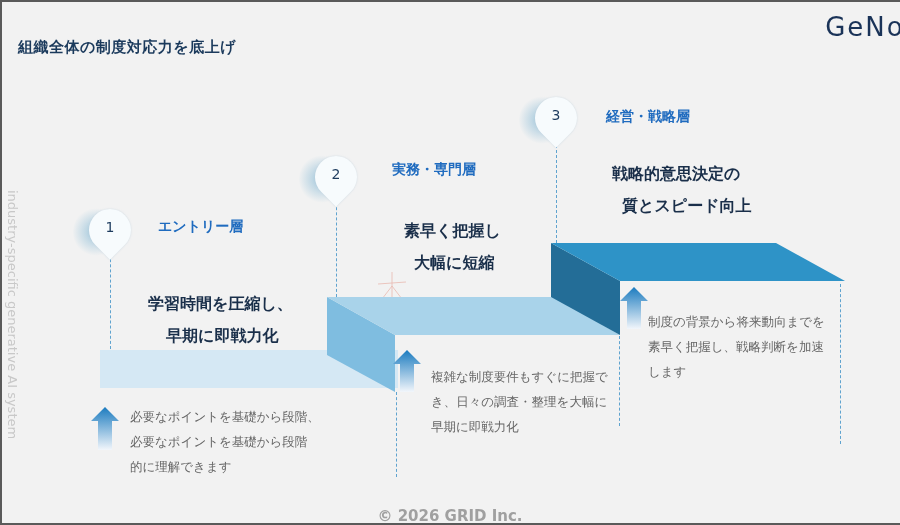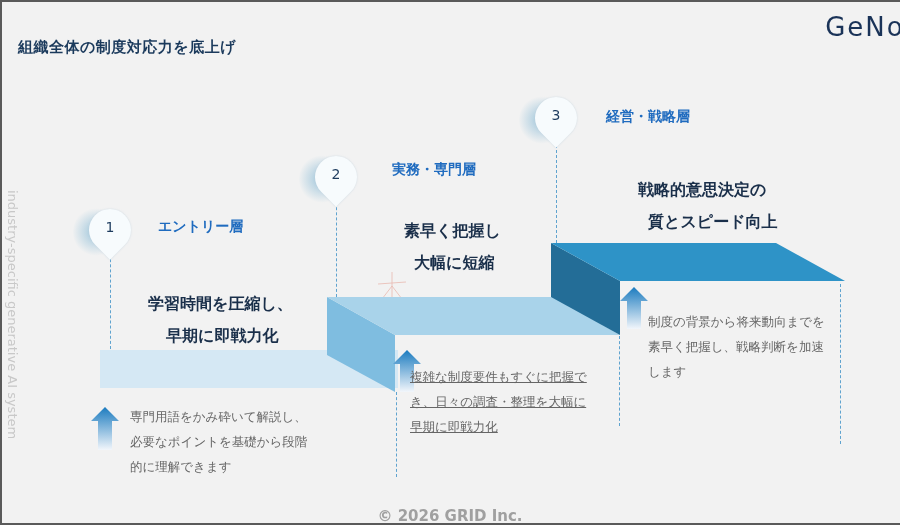--- a/index.html
+++ b/index.html
@@ -77,48 +77,48 @@
     <div class="glow"></div>
       <div class="drop"></div>
     <div class="num">1</div>
   </div>
   <div class="abs layer" style="left:156px;top:216px;text-align:right;">エントリー層</div>
   <div class="abs headline" style="left:146px;top:286px;">
     <div>学習時間を圧縮し、</div>
     <div style="padding-left:18px">早期に即戦力化</div>
   </div>
   <div class="abs desc" style="left:128px;top:402px;">
-    <div>専門用語をかみ砕いて解説し、</div>
+    <div>必要なポイントを基礎から段階、</div>
     <div>必要なポイントを基礎から段階</div>
     <div>的に理解できます</div>
   </div>
 
   <div class="abs pin" style="left:313px;top:154px;">
     <div class="glow"></div>
       <div class="drop"></div>
     <div class="num">2</div>
   </div>
   <div class="abs layer" style="left:384px;top:159px;margin-left:6px;">実務・専門層</div>
   <div class="abs headline" style="left:402px;top:213px;">
     <div>素早く把握し</div>
     <div style="padding-left:10px">大幅に短縮</div>
   </div>
-  <div class="abs desc" style="left:408px;top:362px;text-decoration:underline;">
+  <div class="abs desc" style="left:429px;top:362px;">
     <div>複雑な制度要件もすぐに把握で</div>
     <div>き、日々の調査・整理を大幅に</div>
     <div>早期に即戦力化</div>
   </div>
 
   <div class="abs pin" style="left:533px;top:95px;">
     <div class="glow"></div>
       <div class="drop"></div>
     <div class="num">3</div>
   </div>
   <div class="abs layer" style="left:604px;top:106px;">経営・戦略層</div>
-  <div class="abs headline" style="left:610px;top:172px;margin-left:26px;">
+  <div class="abs headline" style="left:610px;top:156px;">
     <div>戦略的意思決定の</div>
     <div style="padding-left:10px">質とスピード向上</div>
   </div>
   <div class="abs desc" style="left:646px;top:307px;">
     <div>制度の背景から将来動向までを</div>
     <div>素早く把握し、戦略判断を加速</div>
     <div>します</div>
   </div>
 
   <div class="abs footer">© 2026 GRID Inc.</div>

